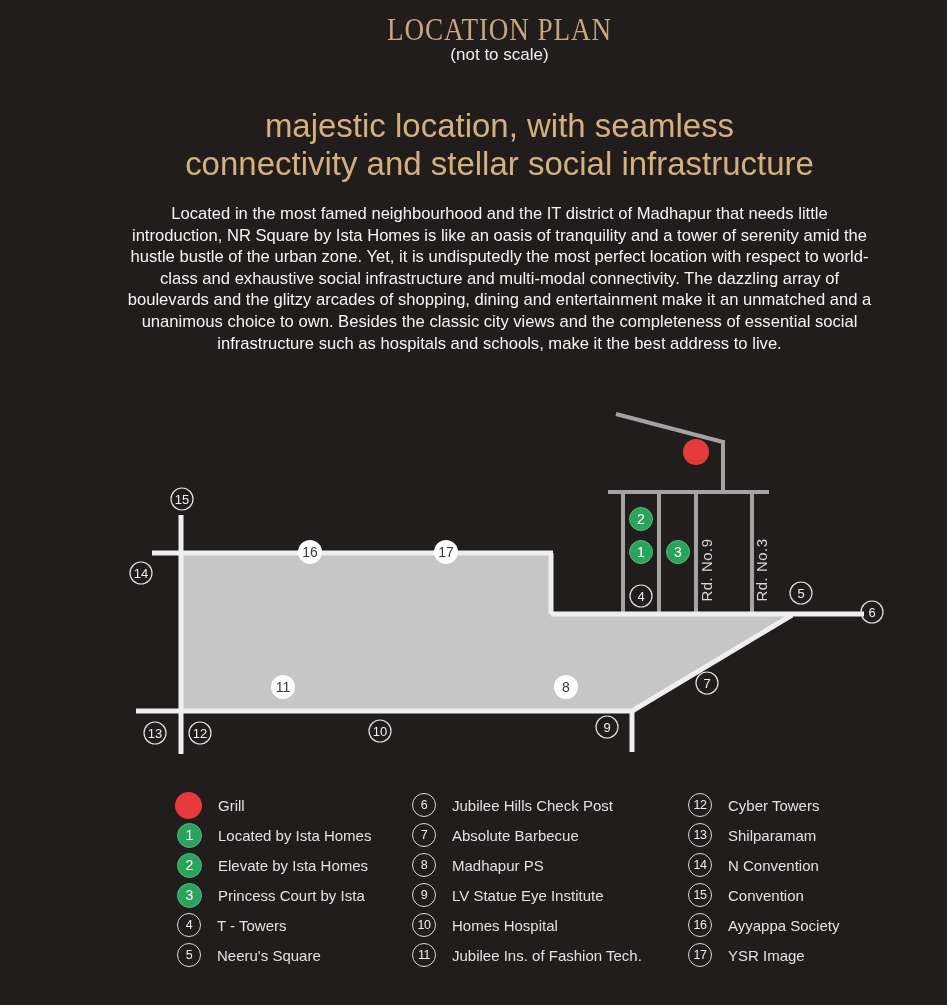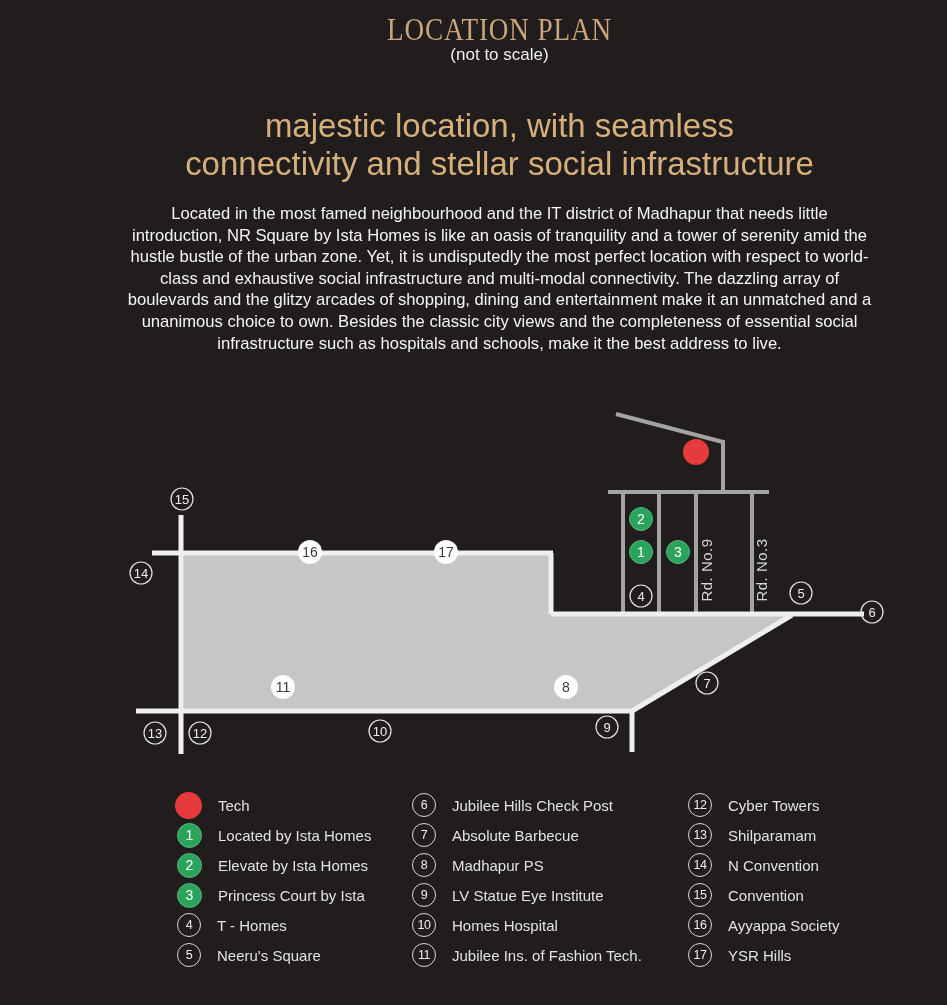--- a/index.html
+++ b/index.html
@@ -143,37 +143,37 @@
       <text x="200" y="342.5">12</text>
       <text x="155" y="342.5">13</text>
     </g>
   </svg>
 
   <div class="legend-col col1">
     <div class="lg-row">
       <span class="lg-ico">
           <span class="ico-red"></span>
         </span>
-      <span class="lg-label">Tech</span>
+      <span class="lg-label">Grill</span>
     </div>
     <div class="lg-row">
       <span class="lg-ico ico-green">1</span>
       <span class="lg-label">Located by Ista Homes</span>
     </div>
     <div class="lg-row">
       <span class="lg-ico ico-green">2</span>
       <span class="lg-label">Elevate by Ista Homes</span>
     </div>
     <div class="lg-row">
       <span class="lg-ico ico-green">3</span>
       <span class="lg-label">Princess Court by Ista</span>
     </div>
     <div class="lg-row">
       <span class="lg-ico ico-out">4</span>
-      <span class="lg-label">T - Homes</span>
+      <span class="lg-label">T - Towers</span>
     </div>
     <div class="lg-row">
       <span class="lg-ico ico-out">5</span>
       <span class="lg-label">Neeru's Square</span>
     </div>
   </div>
 
   <div class="legend-col col2">
     <div class="lg-row">
       <span class="lg-ico ico-out">6</span>
@@ -217,17 +217,17 @@
     <div class="lg-row">
       <span class="lg-ico ico-out">15</span>
       <span class="lg-label">Convention</span>
     </div>
     <div class="lg-row">
       <span class="lg-ico ico-out">16</span>
       <span class="lg-label">Ayyappa Society</span>
     </div>
     <div class="lg-row">
       <span class="lg-ico ico-out">17</span>
-      <span class="lg-label">YSR Hills</span>
+      <span class="lg-label">YSR Image</span>
     </div>
   </div>
 
 </div>
 
 </body></html>

